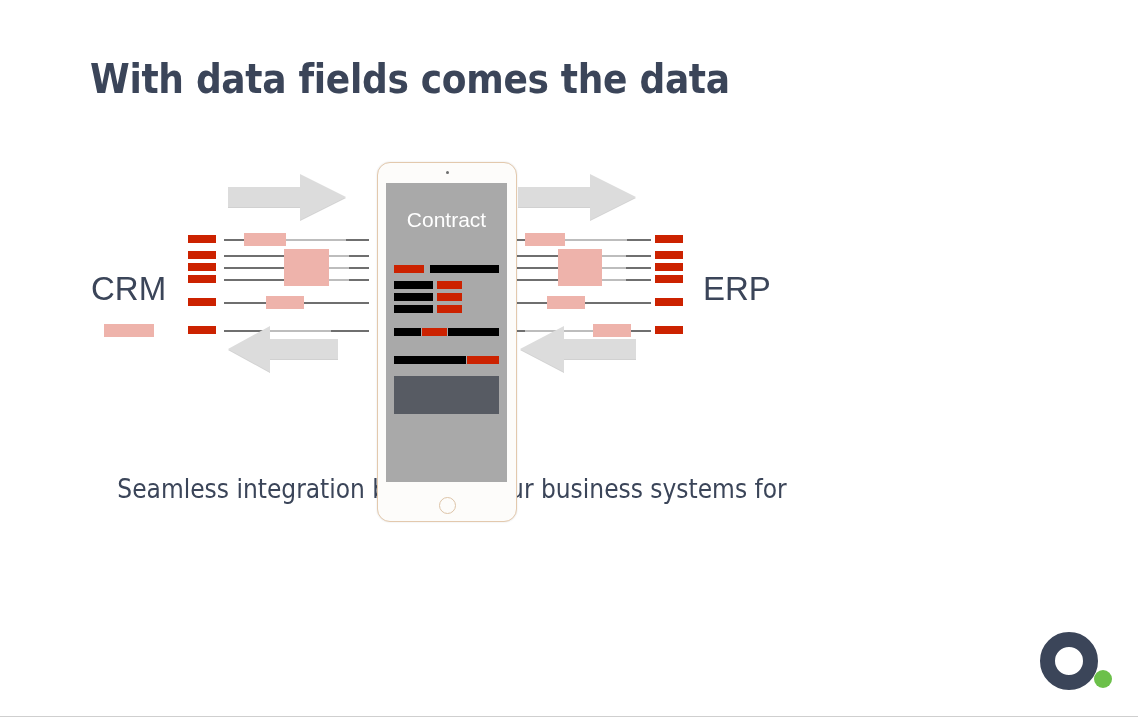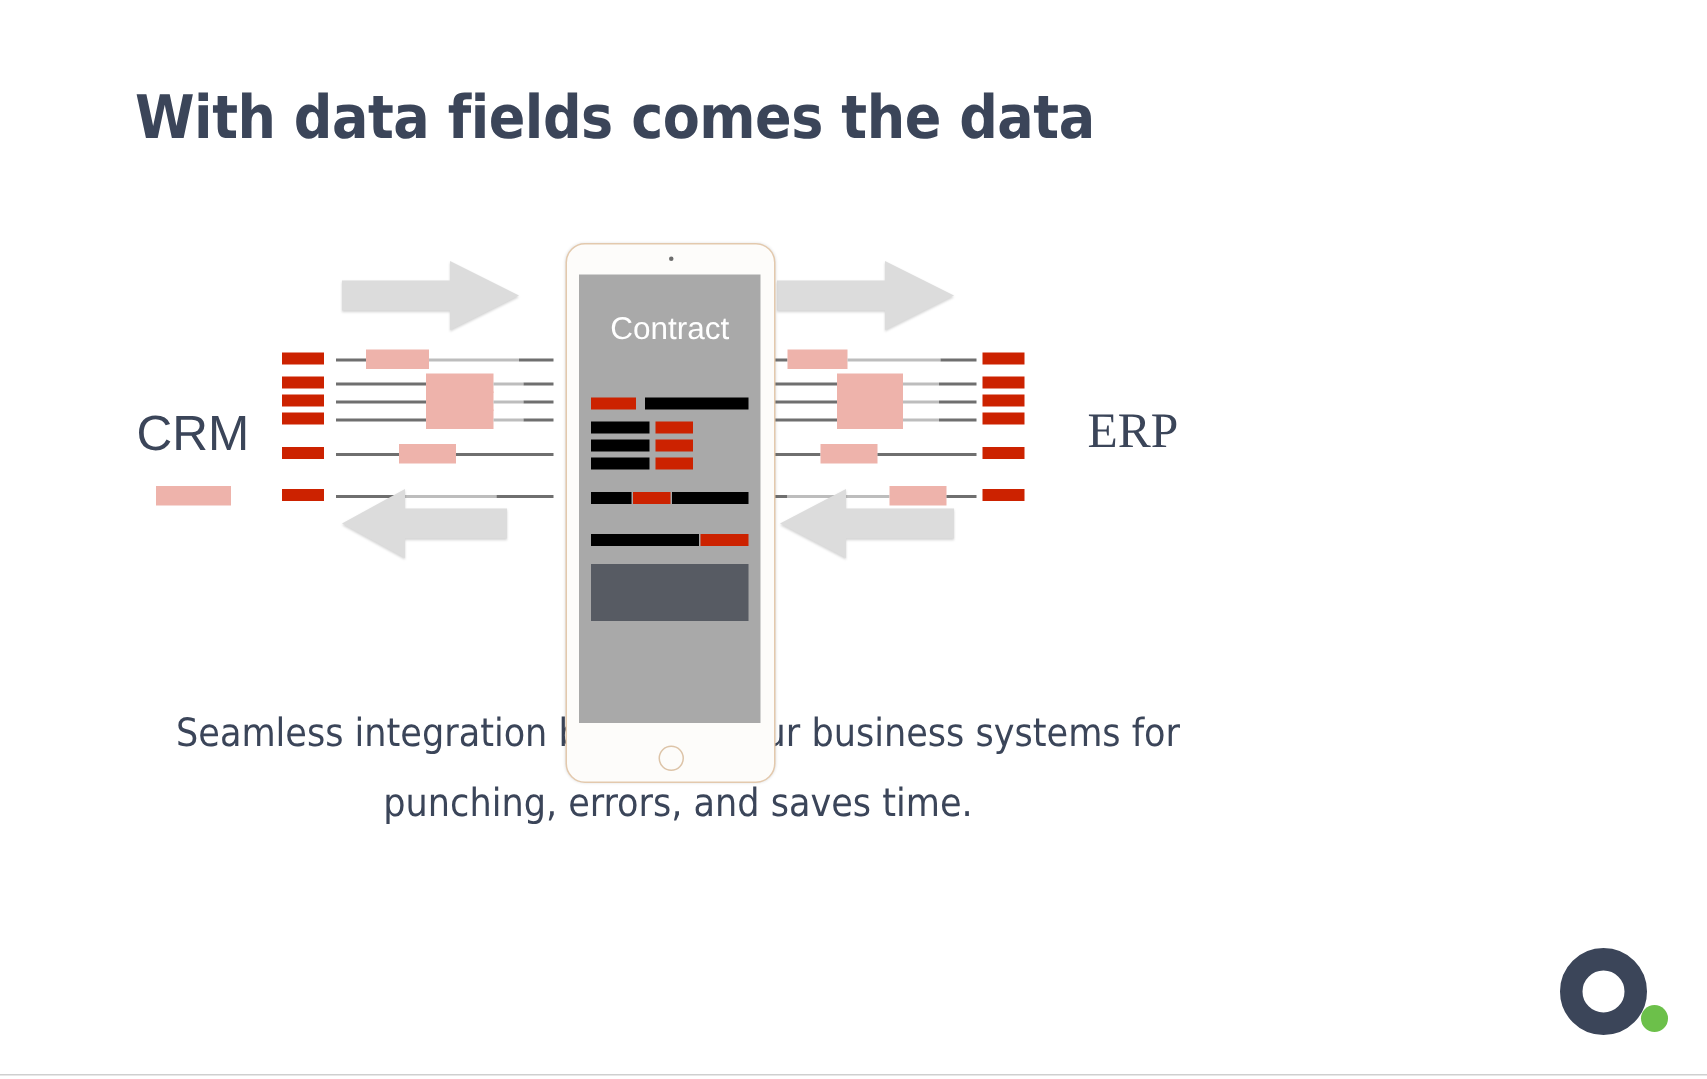--- a/index.html
+++ b/index.html
@@ -48,21 +48,21 @@
   }
 
   
   .side-label {
     position: absolute;
     font-size: 33px;
     color: #3b4559;
     font-family: "Liberation Sans", sans-serif;
   }
   #crm-label { left: 91px;  top: 120px; }
-  #erp-label { left: 725px; top: 120px; font-family: Liberation Serif, serif; }
+  #erp-label { left: 703px; top: 120px; }
 
   
   .lane {
     position: absolute;
     height: 3px;
   }
   .lane .wire {
     position: absolute;
     top: 1px;
     height: 1.6px;
@@ -360,21 +360,20 @@
         <div id="doc-sign" style="left:8px; top:193px; width:105px; height:38px;"></div>
       </div>
 
       <div id="tablet-home"></div>
     </div>
 
   </div>
 
   <div id="body-text">
     <div>Seamless integration between your business systems for</div>
-    <div>punching, errors, and saves time.</div>
   </div>
 
   <div id="logo">
     <div id="logo-ring"></div>
     <div id="logo-dot"></div>
   </div>
 
   <div id="bottom-rule"></div>
 
 </div>

